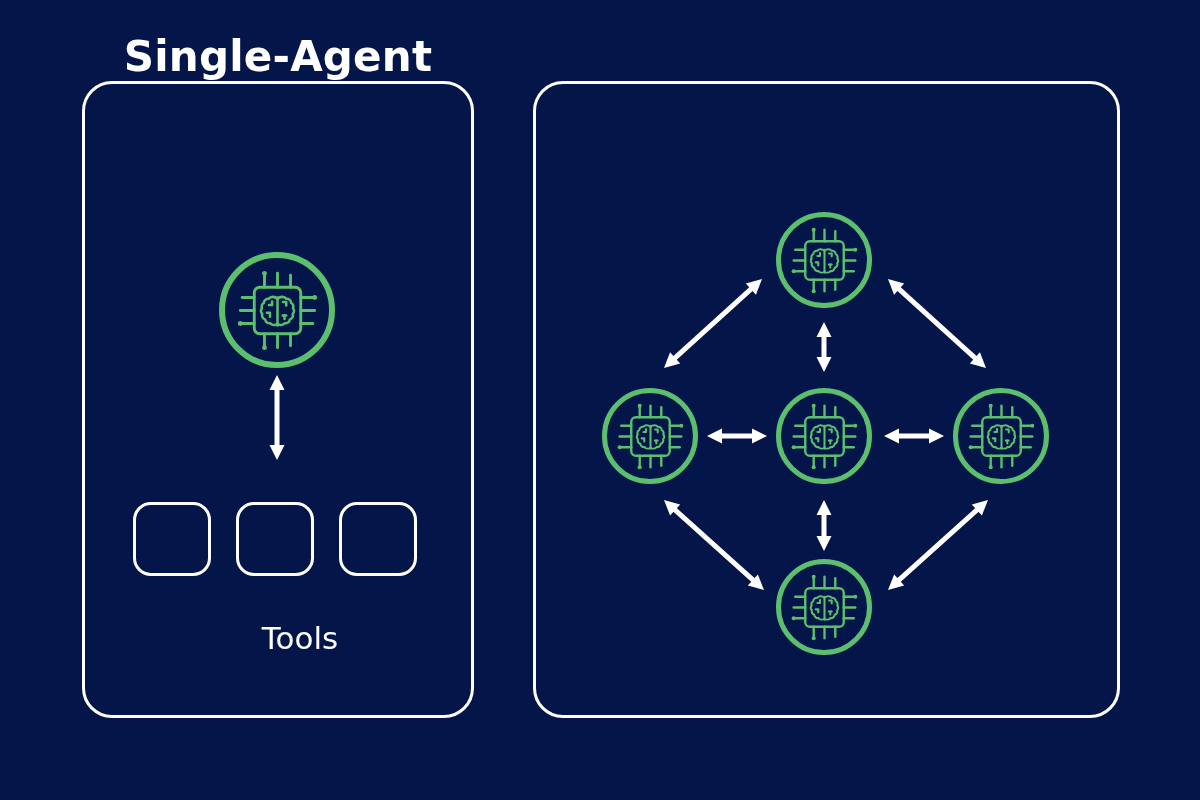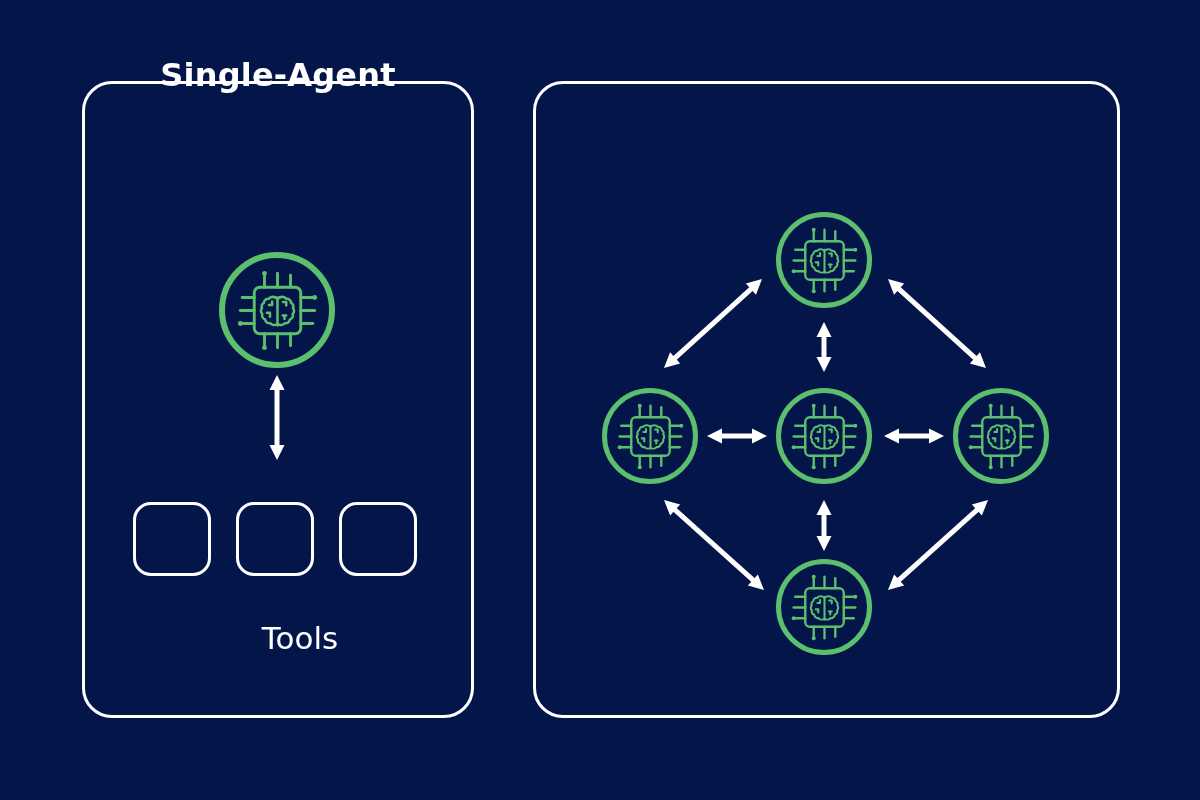--- a/index.html
+++ b/index.html
@@ -29,24 +29,23 @@
   #panel-single { left: 82px;  top: 81px; width: 392px; height: 637px; }
   #panel-multi  { left: 533px; top: 81px; width: 587px; height: 637px; }
 
   .panel-title {
     position: absolute;
     left: 0;
     width: 100%;
     text-align: center;
     color: #ffffff;
     font-weight: 700;
-    font-size: 32px;
+    font-size: 42px;
     letter-spacing: 0.2px;
     font-family: "DejaVu Sans", sans-serif;
-    margin-top: 24px;
   }
   #title-single { top: 32px; }
   #title-multi  { top: 32px; }
 
   
   .agent {
     position: absolute;
     border-radius: 50%;
     border: 5px solid #5cbf6e;
     box-sizing: border-box;

